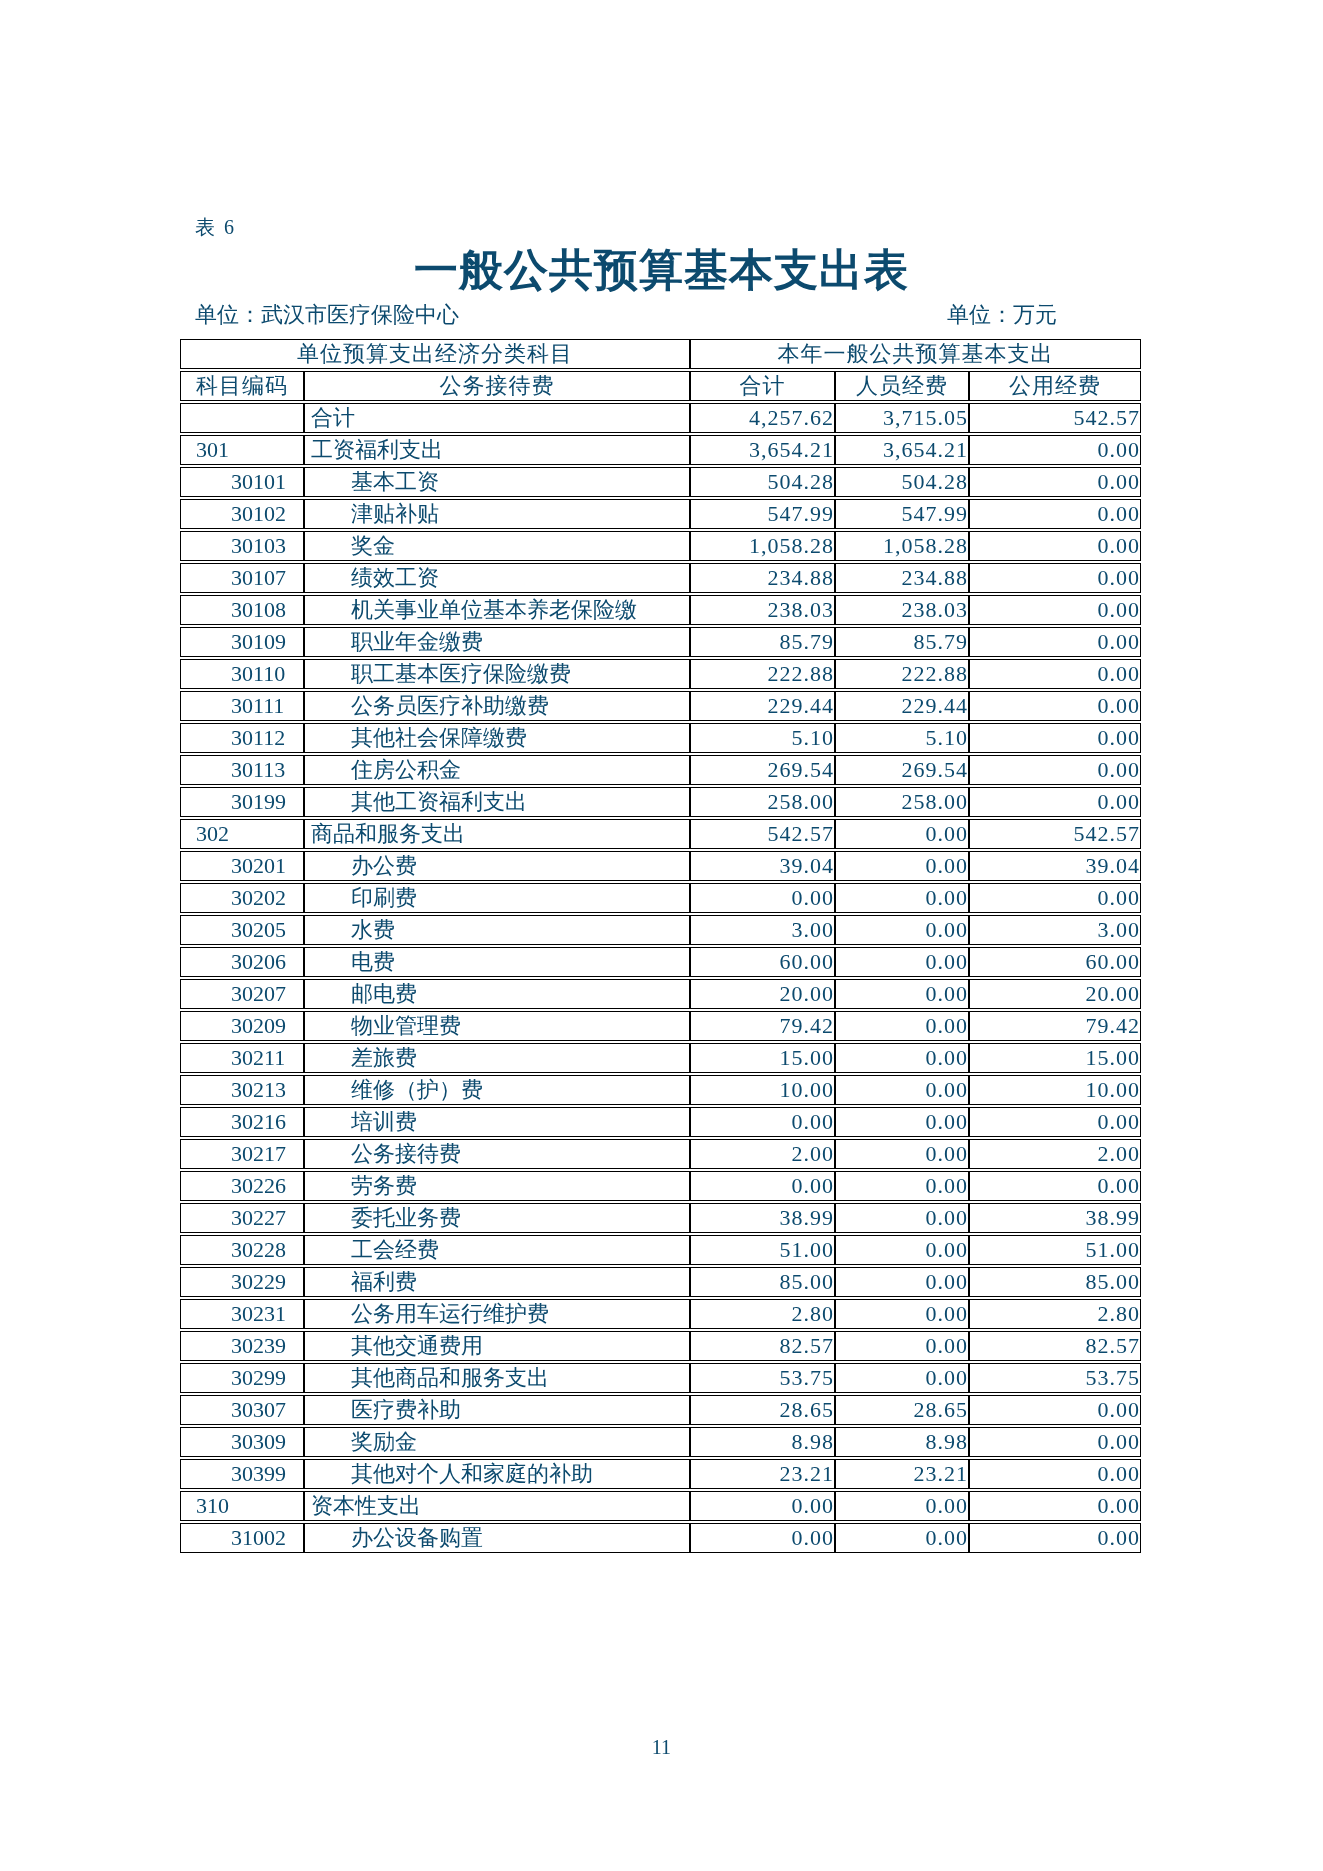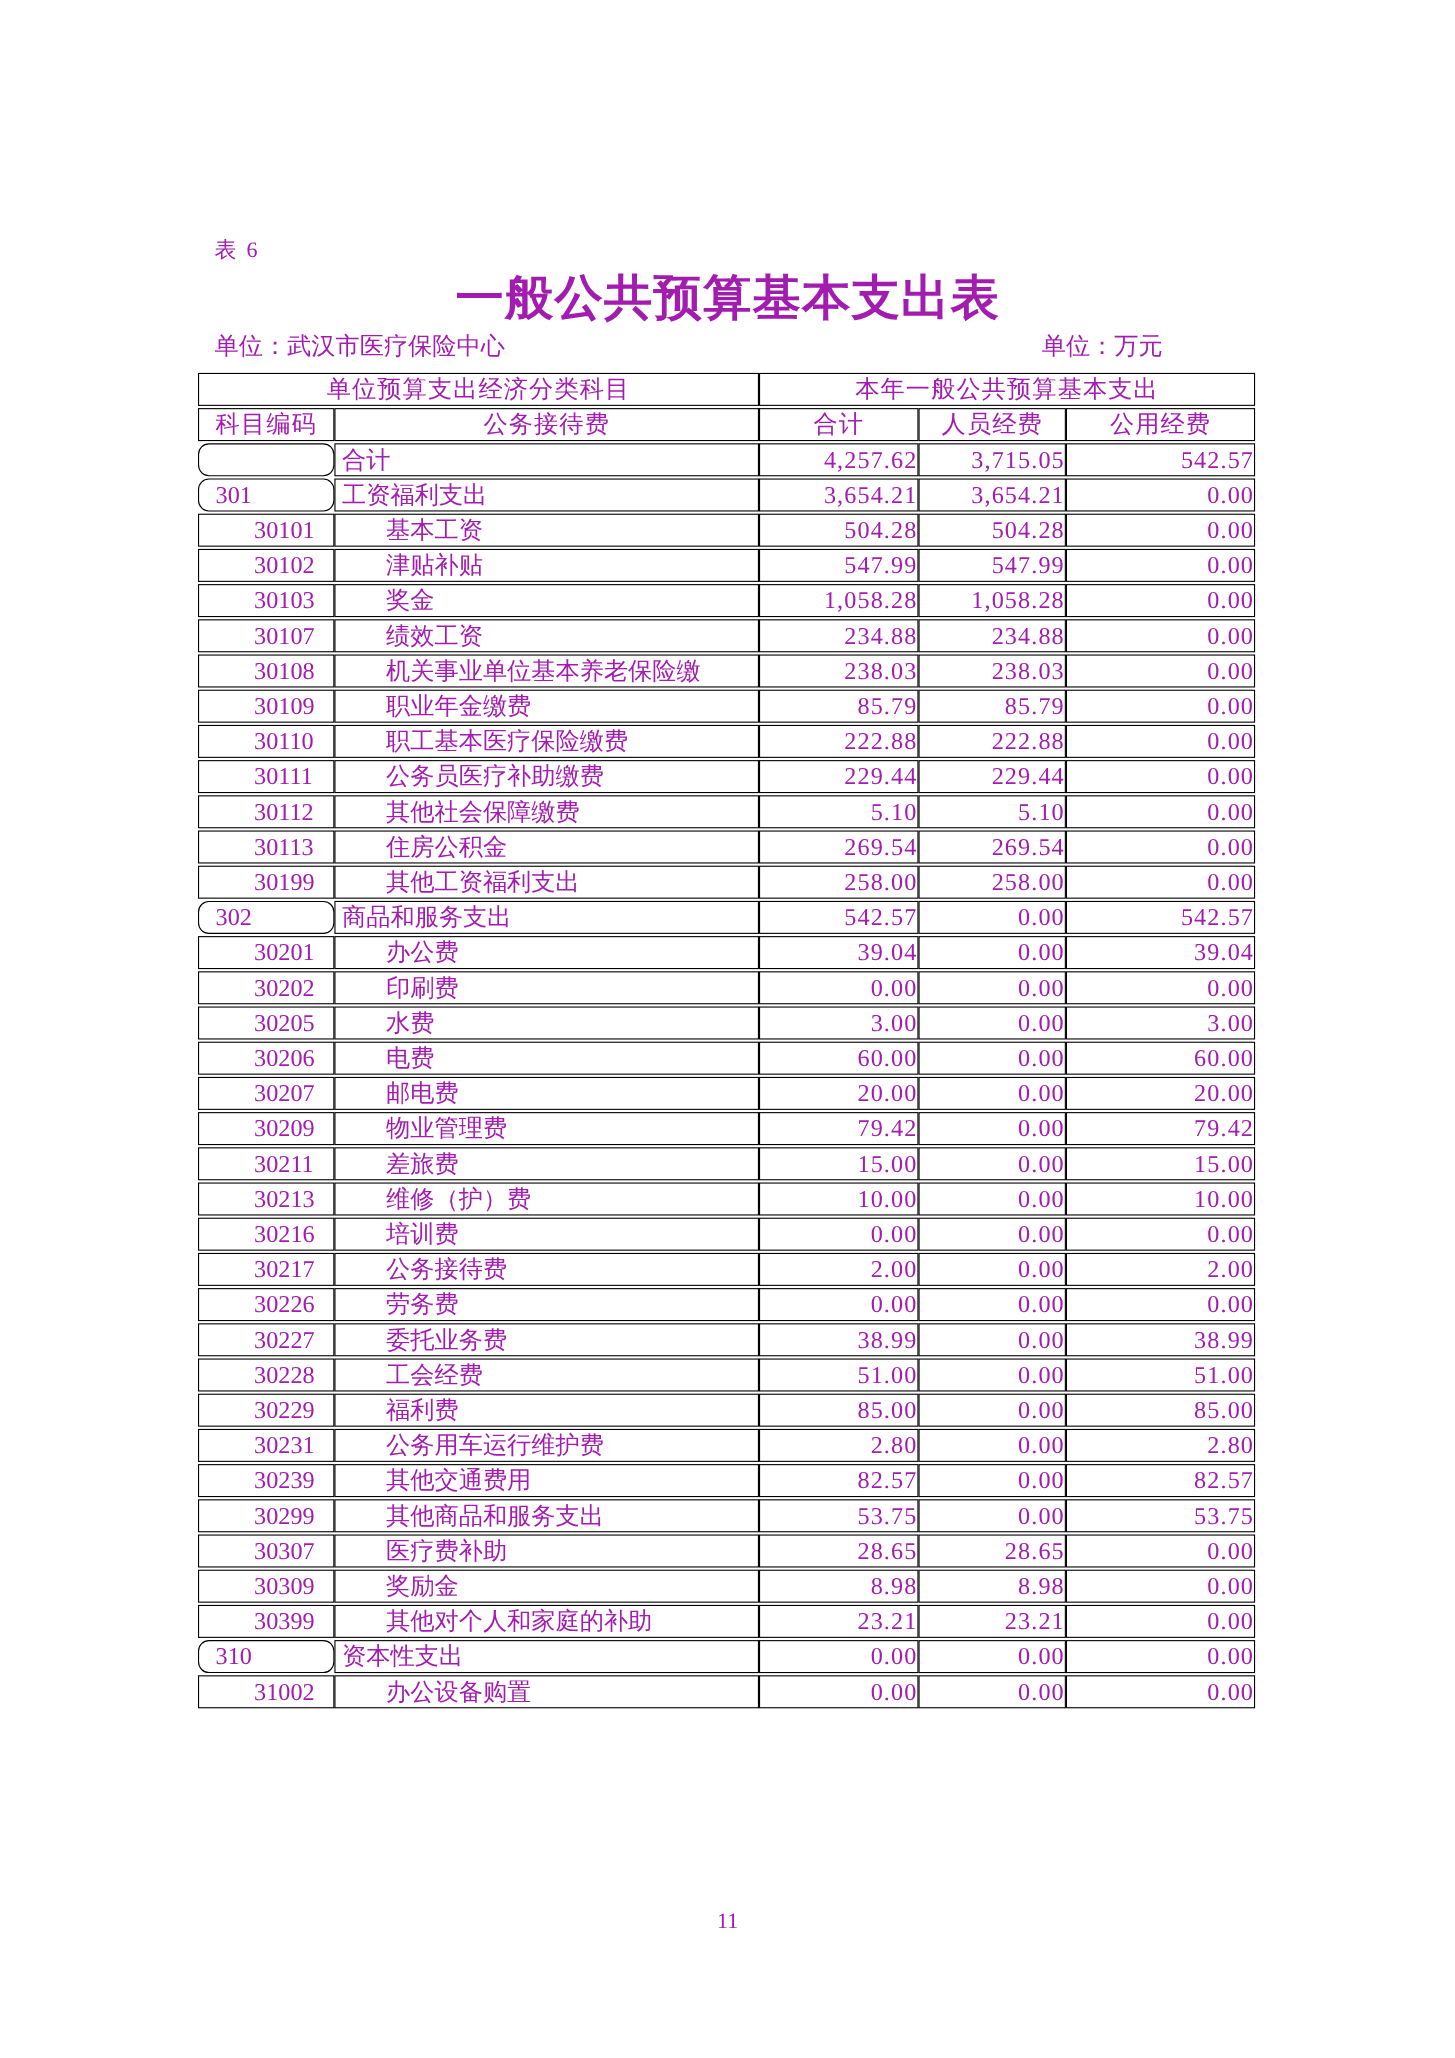--- a/index.html
+++ b/index.html
@@ -1,21 +1,21 @@
 <!DOCTYPE html>
 <html><head>
 <meta charset="utf-8">
 <style>
   html, body { margin: 0; padding: 0; background: #ffffff; }
   .page {
     position: relative;
     width: 1323px;
     height: 1871px;
     background: #ffffff;
-    color: #a21caf;
+    color: #0c4a6e;
     font-family: "Liberation Serif", "DejaVu Serif", serif;
     overflow: hidden;
   }
   .table-label {
     position: absolute;
     left: 195px;
     top: 214px;
     font-size: 20px;
     letter-spacing: 2px;
   }
@@ -56,21 +56,21 @@
     border: 1.5px solid #000000;
     height: 28px;
     line-height: 28px;
     padding: 0;
     font-weight: normal;
     overflow: hidden;
     white-space: nowrap;
     box-sizing: content-box;
   }
   th.group-hdr, th.col-hdr { text-align: center; letter-spacing: 1px; margin-left: 12px; }
-  td.col-code.lvl0 { padding-left: 15px; border-radius: 10px; }
+  td.col-code.lvl0 { padding-left: 15px; }
   td.col-code.lvl1 { padding-left: 50px; }
   td.col-name.lvl0 { padding-left: 6px; }
   td.col-name.lvl1 { padding-left: 46px; }
   td.col-num {
     text-align: right;
     padding-right: 12px;
     letter-spacing: 1px;
     font-variant-numeric: lining-nums;
   }
   .page-num {

